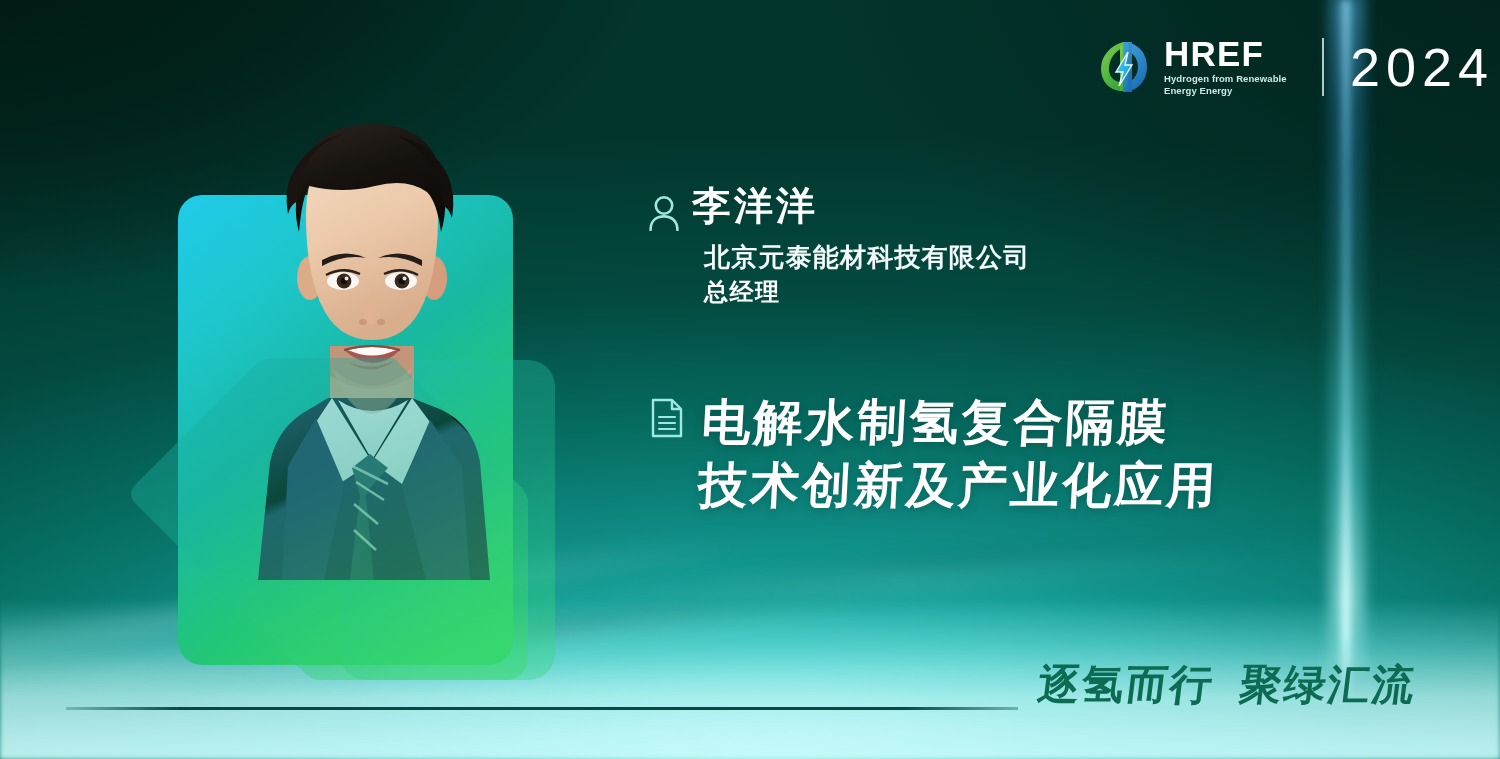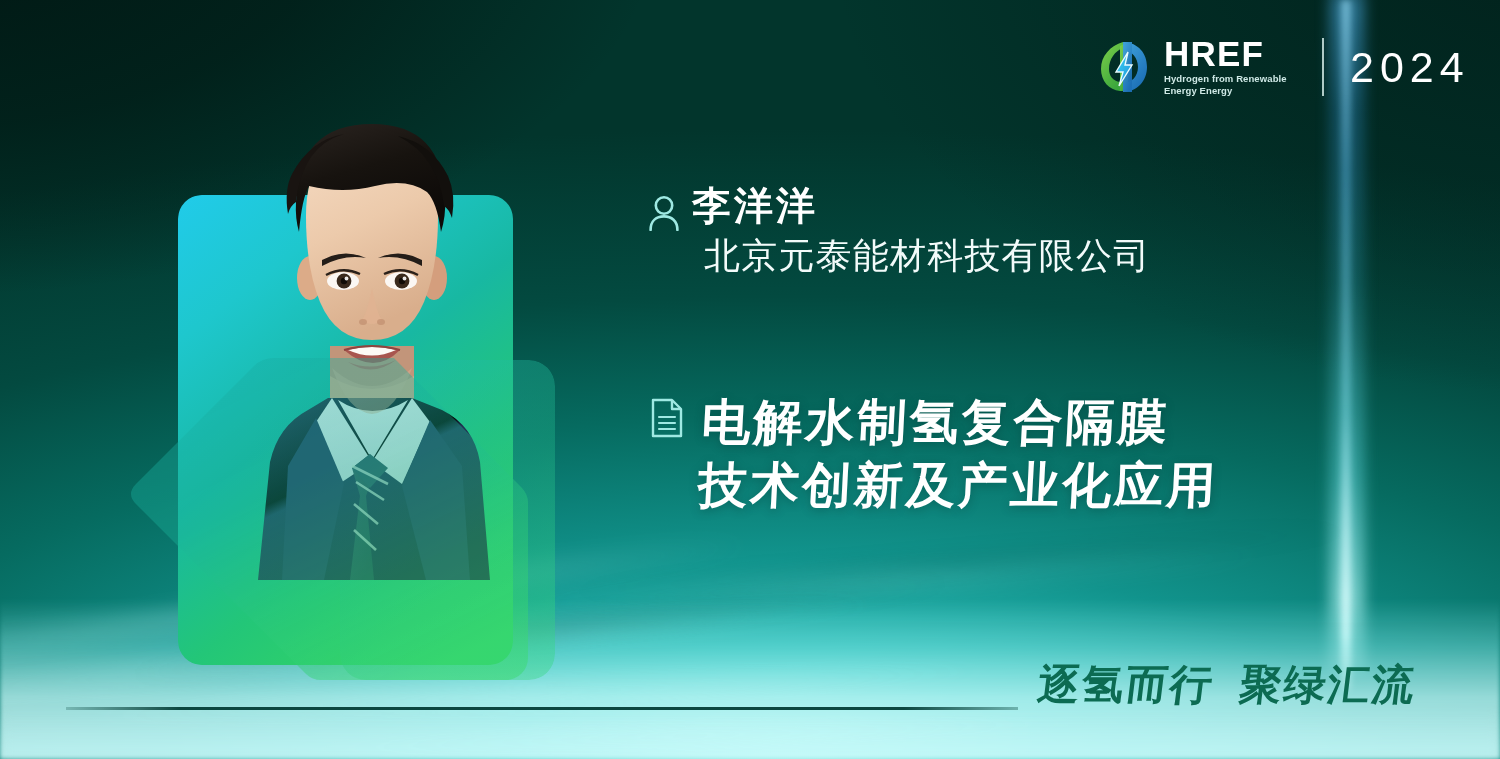--- a/index.html
+++ b/index.html
@@ -111,34 +111,34 @@
   }
   .href-sub{
     margin-top:3px;font-size:9.5px;line-height:1.28;color:#cfe9e6;font-weight:600;
     letter-spacing:.1px;max-width:130px;
   }
   .divider{
     width:2px;height:58px;background:#cfe6e3;opacity:.85;margin:0 26px 0 28px;
     align-self:center;
   }
   .year{
-    font-size:43px;font-weight:400;color:#fff;letter-spacing:6px;
+    font-size:54px;font-weight:400;color:#fff;letter-spacing:6px;
     font-family:"Liberation Sans",sans-serif;line-height:1;
   }
 
   
   .speaker{position:absolute;left:648px;top:188px;}
   .speaker-head{display:flex;align-items:flex-start;gap:12px;}
   .person-icon{width:32px;height:36px;flex:0 0 auto;margin-top:7px;}
   .sp-name{
     font-size:39px;font-weight:700;color:#fff;letter-spacing:3px;line-height:1.12;font-family:Liberation Mono, monospace;
   }
   .sp-org{
-    margin-top:1px;margin-left:56px;
-    font-size:36px;font-weight:400;color:#f2fbfa;letter-spacing:1.2px;line-height:1.25;
+    margin-top:9px;margin-left:56px;
+    font-size:26px;font-weight:700;color:#f2fbfa;letter-spacing:1.2px;line-height:1.25;
   }
   .sp-title{
     margin-top:4px;margin-left:56px;
     font-size:24px;font-weight:700;color:#ffffff;letter-spacing:1.5px;line-height:1.25;
   }
 
   
   .talk{position:absolute;left:650px;top:392px;display:flex;align-items:flex-start;gap:16px;}
   .doc-icon{width:34px;height:40px;flex:0 0 auto;margin-top:6px;}
   .talk-lines{
@@ -353,20 +353,21 @@
 
   <div class="speaker">
     <div class="speaker-head">
       <svg class="person-icon" viewBox="0 0 32 36">
         <circle cx="16" cy="10.5" r="8.2" fill="none" stroke="#9fe9e3" stroke-width="2.6"></circle>
         <path d="M2.6,35 C2.6,25.6 8.6,21.4 16,21.4 C23.4,21.4 29.4,25.6 29.4,35" fill="none" stroke="#9fe9e3" stroke-width="2.6" stroke-linecap="round"></path>
       </svg>
       <div class="sp-name">李洋洋</div>
     </div>
     <div class="sp-org">北京元泰能材科技有限公司</div>
+    <div class="sp-title">总经理</div>
   </div>
 
   <div class="talk">
     <svg class="doc-icon" viewBox="0 0 34 40">
       <path d="M3,2 H22 L31,11 V38 H3 Z" fill="none" stroke="#9fe9e3" stroke-width="2.4" stroke-linejoin="round"></path>
       <path d="M22,2 V11 H31" fill="none" stroke="#9fe9e3" stroke-width="2.4" stroke-linejoin="round"></path>
       <g stroke="#9fe9e3" stroke-width="2.1" stroke-linecap="round">
         <path d="M9,19 H25"></path>
         <path d="M9,25 H25"></path>
         <path d="M9,31 H25"></path>

